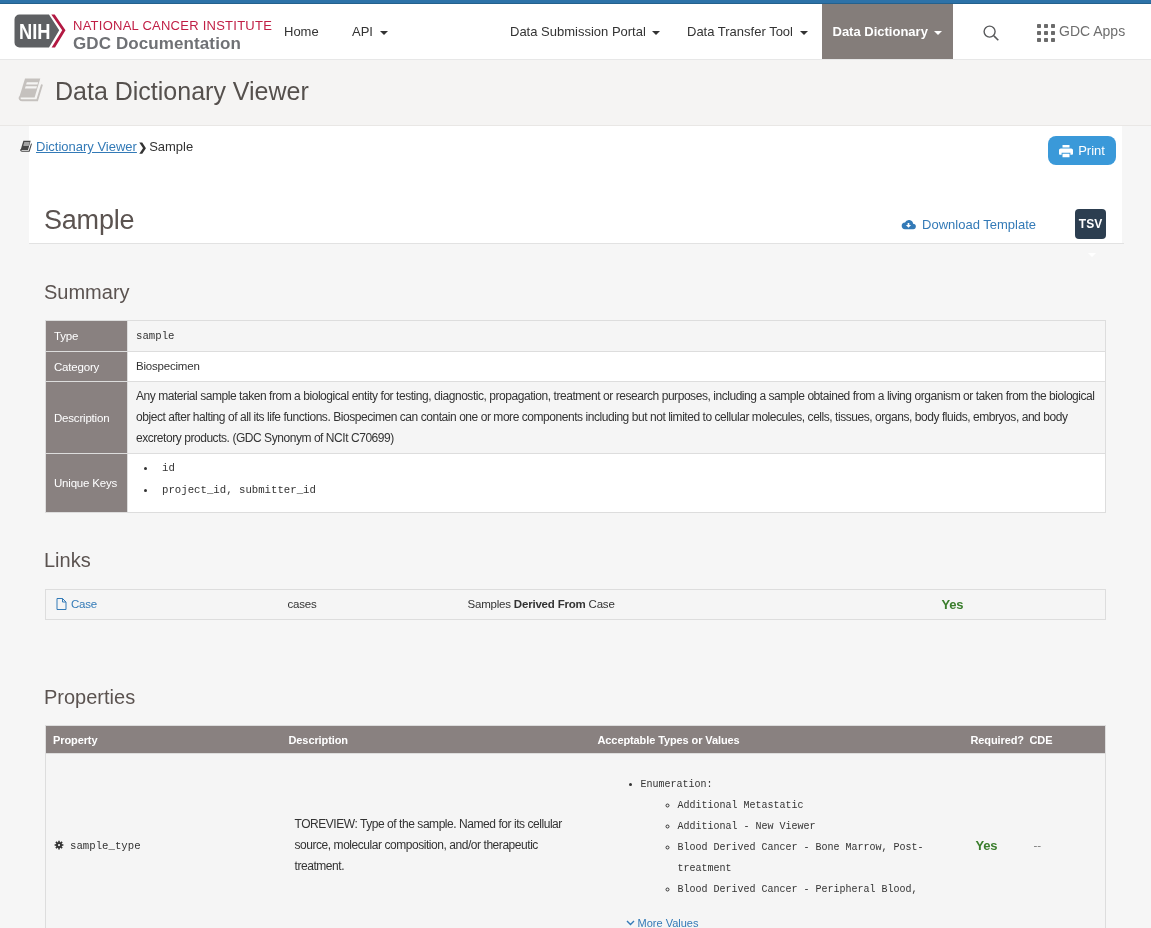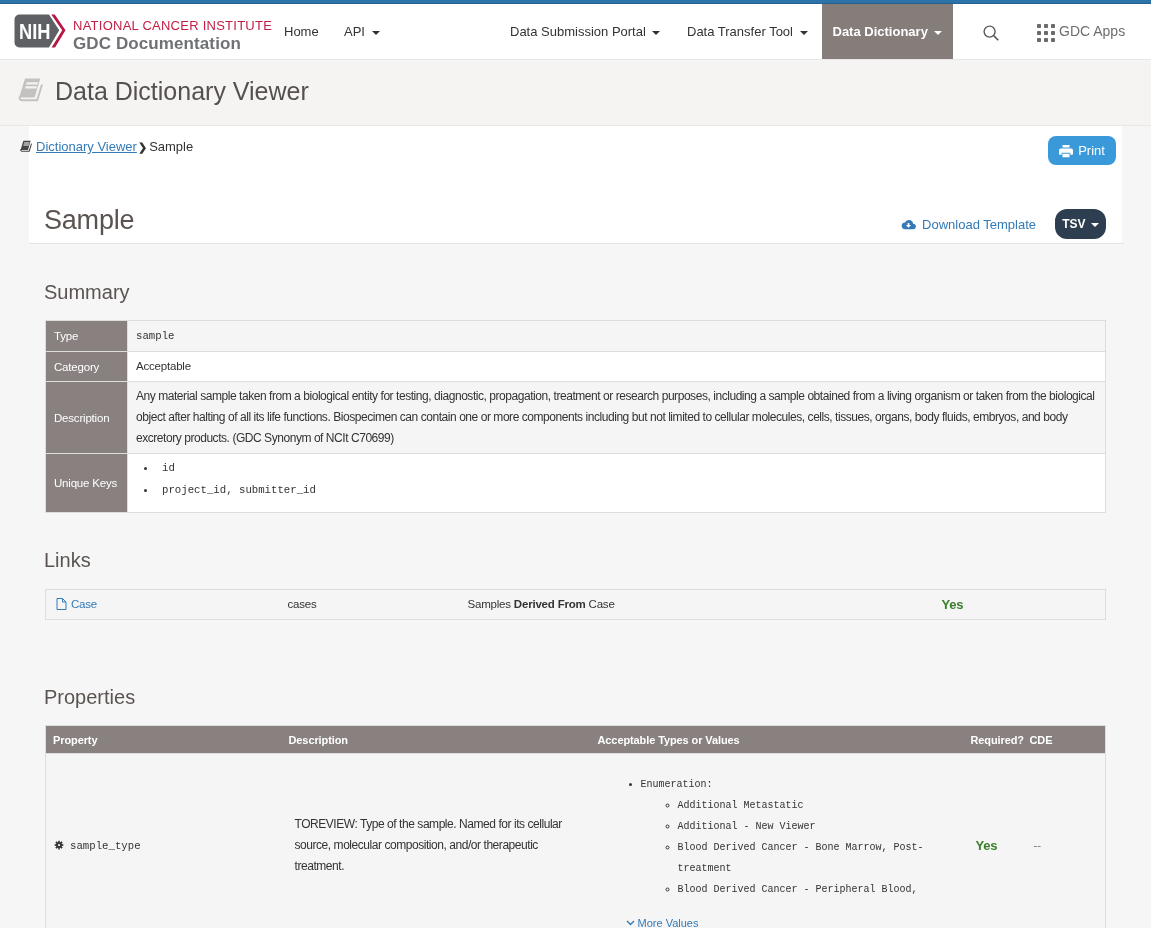--- a/index.html
+++ b/index.html
@@ -24,21 +24,21 @@
 .pageheader { height:66px; background:#f5f4f3; border-bottom:1px solid #e9e7e5; position:relative; }
 .pageheader .ph-text { position:absolute; left:55px; top:78px; font-size:25px; color:#55504d; }
 
 .content { }
 .crumb { position:absolute; left:20px; top:139px; font-size:13px; color:#333; }
 .crumb a { color:#337ab7; text-decoration:underline; }
 .crumb .sep { font-weight:bold; margin:0 2px 0 1px; font-size:11px; }
 .btn-print { position:absolute; right:35px; top:136px; width:68px; height:29px; background:#3a99d9; border-radius:8px; color:#fff; font-size:13px; text-align:center; line-height:29px; }
 h1.sample { margin:0; position:absolute; left:44px; top:205px; font-size:27px; font-weight:500; color:#5b5350; letter-spacing:-0.2px; }
 .dl-link { color:#337ab7; font-size:13px; position:absolute; right:115px; top:217px; white-space:nowrap; }
-.btn-tsv { position:absolute; right:45px; top:209px; width:51px; height:30px; background:#2c3e50; border-radius:12px; color:#fff; font-weight:bold; font-size:12px; text-align:center; line-height:30px; }
+.btn-tsv { position:absolute; right:45px; top:209px; width:31px; height:30px; background:#2c3e50; border-radius:4px; color:#fff; font-weight:bold; font-size:12px; text-align:center; line-height:30px; }
 hr.rule { position:absolute; left:29px; right:27px; top:243px; margin:0; border:none; border-top:1px solid #e2e2e2; }
 h2.sec { position:absolute; left:44px; font-size:20px; font-weight:400; color:#5b5350; margin:0; }
 
 table { border-collapse:collapse; table-layout:fixed; width:1061px; font-size:11.5px; letter-spacing:-0.2px; position:absolute; left:45px; }
 .tbl { border:1px solid #ddd; }
 .tbl td, .tbl th { border:1px solid #ddd; vertical-align:middle; }
 .summary-tbl td.lbl { background:#898180; color:#fff; padding:4px 8px; }
 .summary-tbl td.val { padding:4px 8px; line-height:21px; }
 .desc-cell { font-size:12px; letter-spacing:-0.45px; }
 .row-g { background:#f5f5f5; }
@@ -65,21 +65,21 @@
     <path d="M5.5,0.5 H35 L45.2,16.2 35,33.5 H5.5 A5,5 0 0 1 0.5,28.5 V5.5 A5,5 0 0 1 5.5,0.5 Z" fill="#5e6063"></path>
     <path d="M37.3,0.5 h3.4 L51.5,16.2 41,33.5 h-3.4 L48.2,16.2 Z" fill="#b31942"></path>
     <text x="5" y="24.5" font-family="Liberation Sans" font-weight="bold" font-size="22.5" fill="#fff" textLength="31.5" lengthAdjust="spacingAndGlyphs">NIH</text>
   </svg>
   <div class="brand-text">
     <div class="nci">NATIONAL CANCER INSTITUTE</div>
     <div class="gdcdoc">GDC Documentation</div>
   </div>
   <div class="nav">
     <a style="left:284px;">Home</a>
-    <a style="left:344px;">API <span class="caret"></span></a>
+    <a style="left:352px;">API <span class="caret"></span></a>
     <a style="left:380px;margin-top:36px;">Data Portal <span class="caret"></span></a>
     <a style="left:510px;">Data Submission Portal <span class="caret"></span></a>
     <a style="left:687px;">Data Transfer Tool <span class="caret"></span></a>
     <a class="active" style="left:822px; width:131px;">Data Dictionary <span class="caret"></span></a>
     <svg style="position:absolute;left:982px;top:20px;" width="19" height="19" viewBox="0 0 19 19">
         <circle cx="7.6" cy="7.6" r="5.5" fill="none" stroke="#58595b" stroke-width="1.4"></circle>
         <line x1="11.9" y1="11.9" x2="16.3" y2="16.3" stroke="#58595b" stroke-width="1.6"></line>
       </svg>
     <svg style="position:absolute;left:1037px;top:20px;" width="18" height="18" viewBox="0 0 18 18">
       <g fill="#6b6b6b">
@@ -134,21 +134,21 @@
         <col style="width:82px;">
         <col>
       </colgroup>
     <tbody>
         <tr class="row-g">
           <td class="lbl">Type</td>
           <td class="val"><code>sample</code></td>
         </tr>
     <tr class="row-w">
           <td class="lbl">Category</td>
-          <td class="val">Acceptable</td>
+          <td class="val">Biospecimen</td>
         </tr>
     <tr class="row-g">
           <td class="lbl">Description</td>
           <td class="val desc-cell">Any material sample taken from a biological entity for testing, diagnostic, propagation, treatment or research purposes, including a sample obtained from a living organism or taken from the biological object after halting of all its life functions. Biospecimen can contain one or more components including but not limited to cellular molecules, cells, tissues, organs, body fluids, embryos, and body excretory products. (GDC Synonym of NCIt C70699)</td>
         </tr>
     <tr class="row-w">
           <td class="lbl">Unique Keys</td>
           <td class="val">
       <ul class="keys">
               <li><code>id</code></li>

